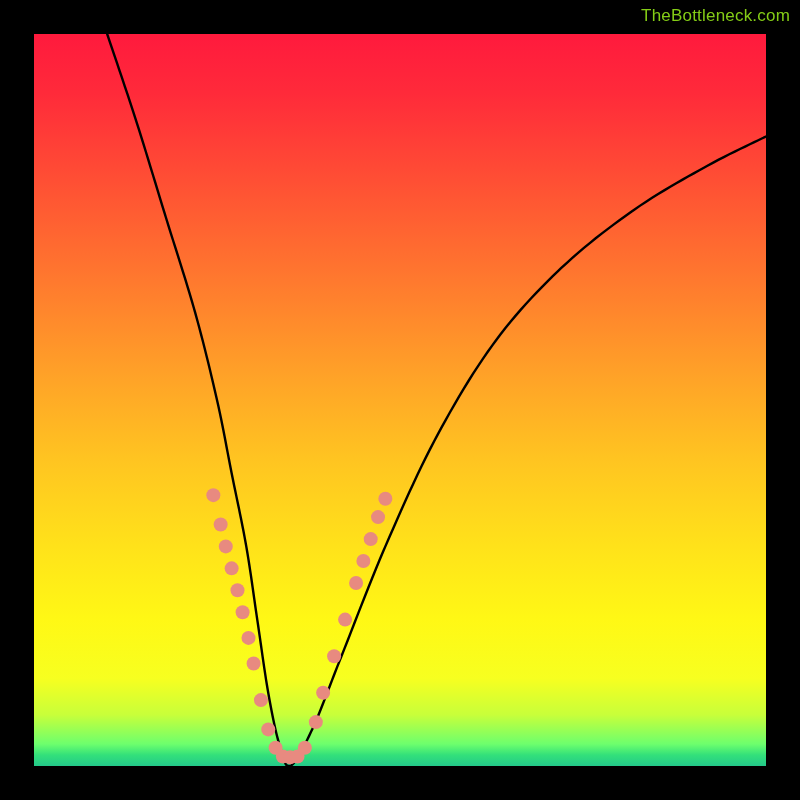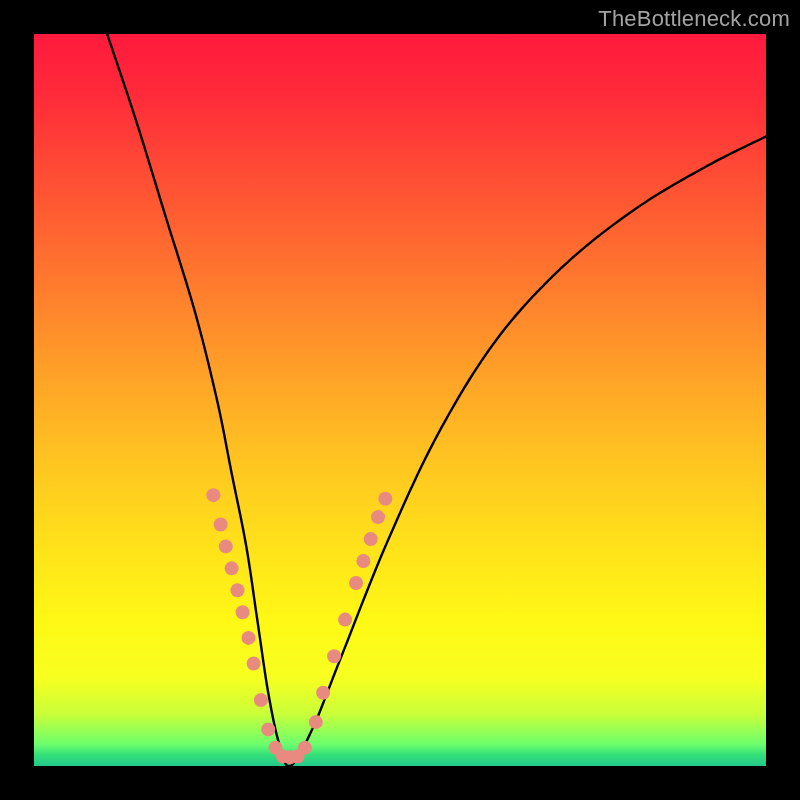--- a/index.html
+++ b/index.html
@@ -43,22 +43,22 @@
     left: 34px;
     top: 34px;
     width: 732px;
     height: 732px;
     pointer-events: none;
   }
   .watermark {
     position: absolute;
     top: 6px;
     right: 10px;
-    color: #a3a3a3;
-    font-size: 22px;
+    color: #84cc16;
+    font-size: 17px;
     font-weight: 400;
     letter-spacing: 0.2px;
   }
 </style>
 </head>
 <body>
 
 <div class="frame"></div>
 
 <div class="plot-area"></div>

